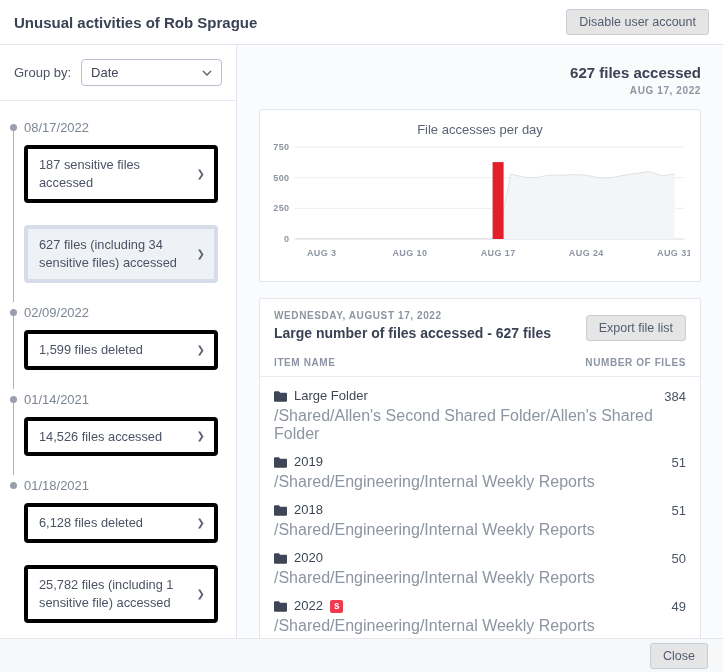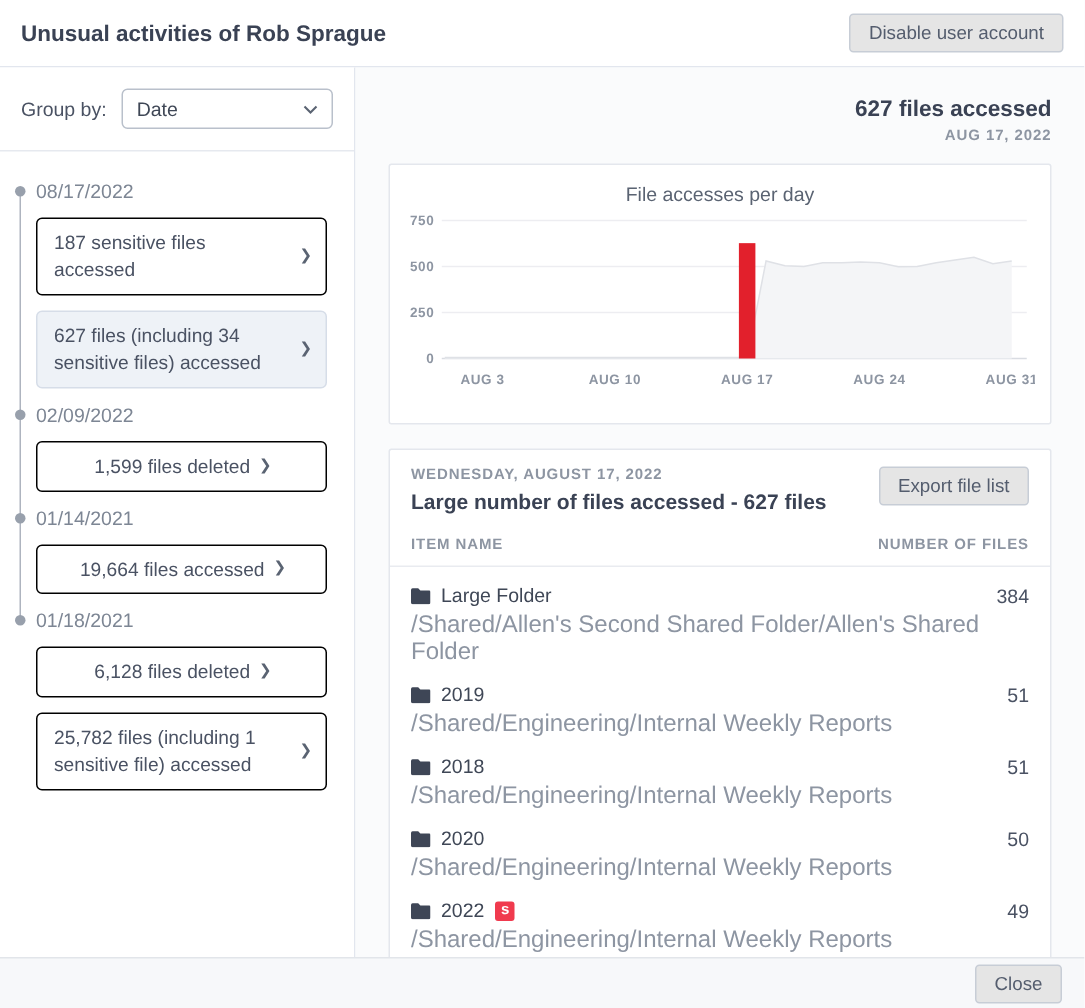--- a/index.html
+++ b/index.html
@@ -25,39 +25,39 @@
             display:flex; align-items:center; justify-content:space-between; padding:0 9px; cursor:pointer; }
   .select-value { font-size:13px; color:#3f4756; }
 
   .timeline { padding:19px 18px 0 24px; position:relative; }
   .tl-group { position:relative; }
   .tl-group.has-line::before { content:""; position:absolute; left:-11px; top:9px; bottom:-19px;
             width:1px; background:#aeb4bf; }
   .tl-date { font-size:13px; color:#7d8694; margin:0 0 9px; position:relative; line-height:16px; }
   .tl-date::before { content:""; position:absolute; left:-14px; top:4px; width:7px; height:7px;
             border-radius:50%; background:#98a0ac; }
-  .tl-card { background:#fff; border:1px solid #000000; border-radius:4px; padding:7px 9px 7px 11px;
-            margin-bottom:10px; display:flex; align-items:center; justify-content:center; gap:6px;
+  .tl-card { background:#fff; border:4px solid #000000; border-radius:4px; padding:7px 9px 7px 11px;
+            margin-bottom:22px; display:flex; align-items:center; justify-content:space-between; gap:6px;
             font-size:12.8px; line-height:1.4; color:#4a5263; cursor:pointer; }
   .tl-card.selected { background:var(--selected-bg,#eef2f7); border-color:#d6dde8; }
   .tl-chevron { color:#5a6372; font-size:10px; flex:0 0 auto; }
 
   
   .main { flex:1 1 auto; background:#fafbfc; padding:13px 22px 0; overflow:hidden; }
   .summary { text-align:right; margin:6px 0 13px; }
   .summary-title { font-size:15px; font-weight:bold; color:#3a4254; }
   .summary-date { font-size:10px; font-weight:bold; color:#8d95a2; letter-spacing:.6px; margin-top:4px; }
 
   .card { background:#fff; border:1px solid #e4e7ed; border-radius:2px; }
   .chart-card { padding:12px 10px 4px; }
   .chart-title { text-align:center; font-size:13px; color:#5a6372; margin-bottom:4px; }
   .tick { font-size:9px; font-weight:bold; fill:#8d95a2; letter-spacing:.4px; }
 
   .table-card { margin-top:16px; }
-  .tc-head { display:flex; align-items:flex-start; justify-content:space-between; padding:11px 14px 9px; }
+  .tc-head { display:flex; align-items:flex-end; justify-content:space-between; padding:11px 14px 9px; }
   .tc-date { font-size:10px; font-weight:bold; color:#8d95a2; letter-spacing:.6px; }
   .tc-title { font-size:14px; font-weight:bold; color:#3a4254; margin-top:4px; }
   .tc-cols { display:flex; justify-content:space-between; padding:7px 14px 8px; }
   .col-label { font-size:10px; font-weight:bold; color:#8d95a2; letter-spacing:.6px; }
   .t-rows { border-top:1px solid #e9ebf0; padding-top:4px; }
   .t-row { display:flex; justify-content:space-between; align-items:flex-start; padding:7px 14px 4px; }
   .t-name { display:flex; align-items:center; gap:7px; font-size:13px; color:#3f4756; line-height:16px; }
   .t-path { font-size:16px; color:#8d95a2; margin-top:3px; margin-left:0; }
   .t-count { font-size:13px; color:#4a5263; padding-top:1px; }
   .s-badge { display:inline-block; background:var(--badge-red,#f03a4e); color:#fff; font-size:10px;
@@ -107,21 +107,21 @@
           <div class="tl-group has-line">
             <div class="tl-date">02/09/2022</div>
             <div class="tl-card">
               <span class="tl-label">1,599 files deleted</span>
               <span class="tl-chevron">❯</span>
             </div>
           </div>
           <div class="tl-group has-line">
             <div class="tl-date">01/14/2021</div>
             <div class="tl-card">
-              <span class="tl-label">19,664 files accessed</span>
+              <span class="tl-label">14,526 files accessed</span>
               <span class="tl-chevron">❯</span>
             </div>
           </div>
           <div class="tl-group">
             <div class="tl-date">01/18/2021</div>
             <div class="tl-card">
               <span class="tl-label">6,128 files deleted</span>
               <span class="tl-chevron">❯</span>
             </div>
             <div class="tl-card">

